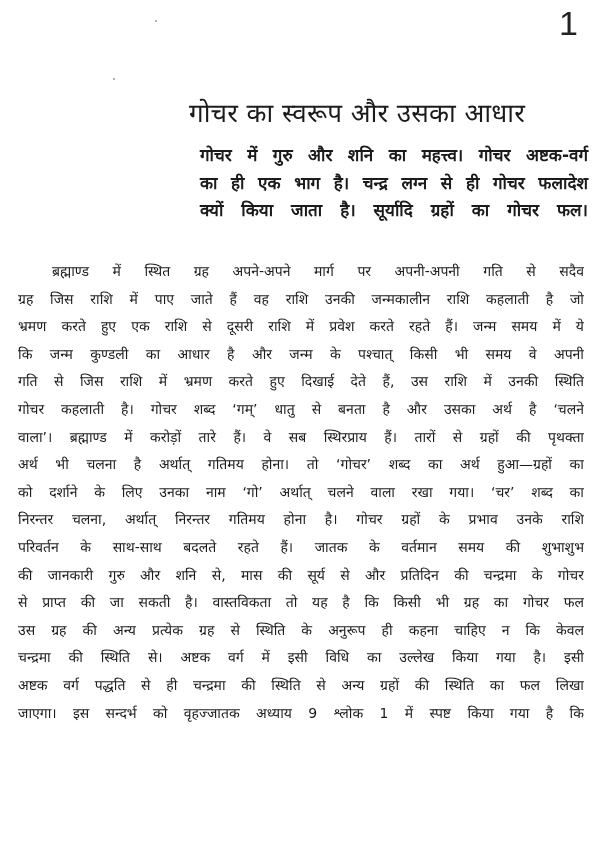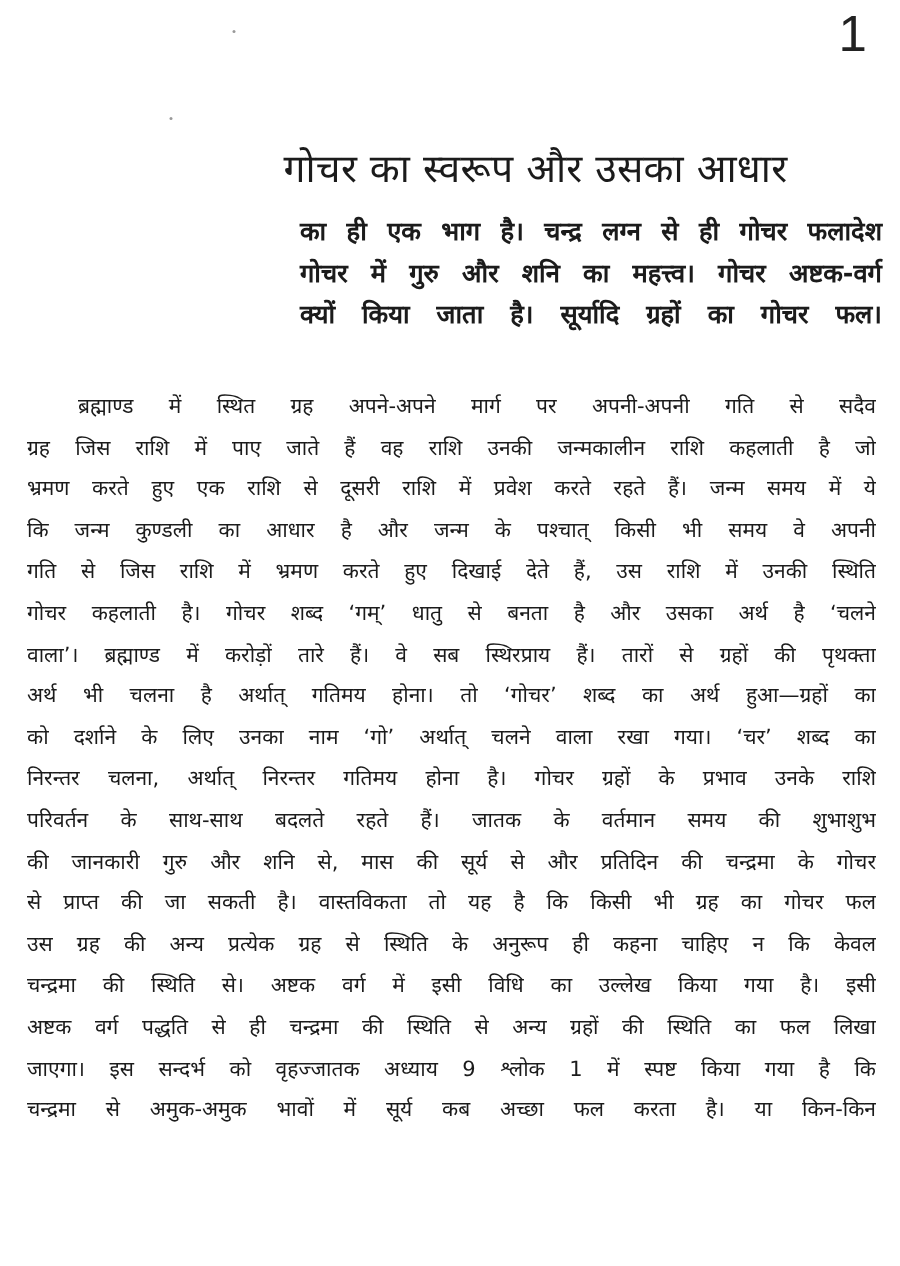--- a/index.html
+++ b/index.html
@@ -37,22 +37,22 @@
 
 <div>
   <span class="speck" style="left:155px;top:20px;"></span>
   <span class="speck" style="left:113px;top:78px;"></span>
 
   <div class="page-number">1</div>
 
   <h1 class="chapter-title" style="margin:17px;font-weight:normal;">गोचर का स्वरूप और उसका आधार</h1>
 
   <div class="summary">
+    <span class="line">गोचर में गुरु और शनि का महत्त्व। गोचर अष्टक-वर्ग</span>
     <span class="line">का ही एक भाग है। चन्द्र लग्न से ही गोचर फलादेश</span>
-    <span class="line">गोचर में गुरु और शनि का महत्त्व। गोचर अष्टक-वर्ग</span>
     <span class="line">क्यों किया जाता है। सूर्यादि ग्रहों का गोचर फल।</span>
   </div>
 
   <div class="body-text">
     <span class="line first"><span>ब्रह्माण्ड में स्थित ग्रह अपने-अपने मार्ग पर अपनी-अपनी गति से सदैव</span></span>
     <span class="line"><span>ग्रह जिस राशि में पाए जाते हैं वह राशि उनकी जन्मकालीन राशि कहलाती है जो</span></span>
     <span class="line"><span>भ्रमण करते हुए एक राशि से दूसरी राशि में प्रवेश करते रहते हैं। जन्म समय में ये</span></span>
     <span class="line"><span>कि जन्म कुण्डली का आधार है और जन्म के पश्चात् किसी भी समय वे अपनी</span></span>
     <span class="line"><span>गति से जिस राशि में भ्रमण करते हुए दिखाई देते हैं, उस राशि में उनकी स्थिति</span></span>
     <span class="line"><span>गोचर कहलाती है। गोचर शब्द ‘गम्’ धातु से बनता है और उसका अर्थ है ‘चलने</span></span>
@@ -60,15 +60,14 @@
     <span class="line"><span>अर्थ भी चलना है अर्थात् गतिमय होना। तो ‘गोचर’ शब्द का अर्थ हुआ—ग्रहों का</span></span>
     <span class="line"><span>को दर्शाने के लिए उनका नाम ‘गो’ अर्थात् चलने वाला रखा गया। ‘चर’ शब्द का</span></span>
     <span class="line"><span>निरन्तर चलना, अर्थात् निरन्तर गतिमय होना है। गोचर ग्रहों के प्रभाव उनके राशि</span></span>
     <span class="line"><span>परिवर्तन के साथ-साथ बदलते रहते हैं। जातक के वर्तमान समय की शुभाशुभ</span></span>
     <span class="line"><span>की जानकारी गुरु और शनि से, मास की सूर्य से और प्रतिदिन की चन्द्रमा के गोचर</span></span>
     <span class="line"><span>से प्राप्त की जा सकती है। </span><span class="bold">वास्तविकता तो यह है कि किसी भी ग्रह का गोचर फल</span></span>
     <span class="line"><span class="bold">उस ग्रह की अन्य प्रत्येक ग्रह से स्थिति के अनुरूप ही कहना चाहिए न कि केवल</span></span>
     <span class="line"><span class="bold">चन्द्रमा की स्थिति से।</span><span> अष्टक वर्ग में इसी विधि का उल्लेख किया गया है। इसी</span></span>
     <span class="line"><span>अष्टक वर्ग पद्धति से ही चन्द्रमा की स्थिति से अन्य ग्रहों की स्थिति का फल लिखा</span></span>
     <span class="line"><span>जाएगा। इस सन्दर्भ को वृहज्जातक अध्याय 9 श्लोक 1 में स्पष्ट किया गया है कि</span></span>
-    <span class="line"><span>चन्द्रमा से अमुक-अमुक भावों में सूर्य कब अच्छा फल करता है। या किन-किन</span></span>
   </div>
 </div>
 
 </body></html>

